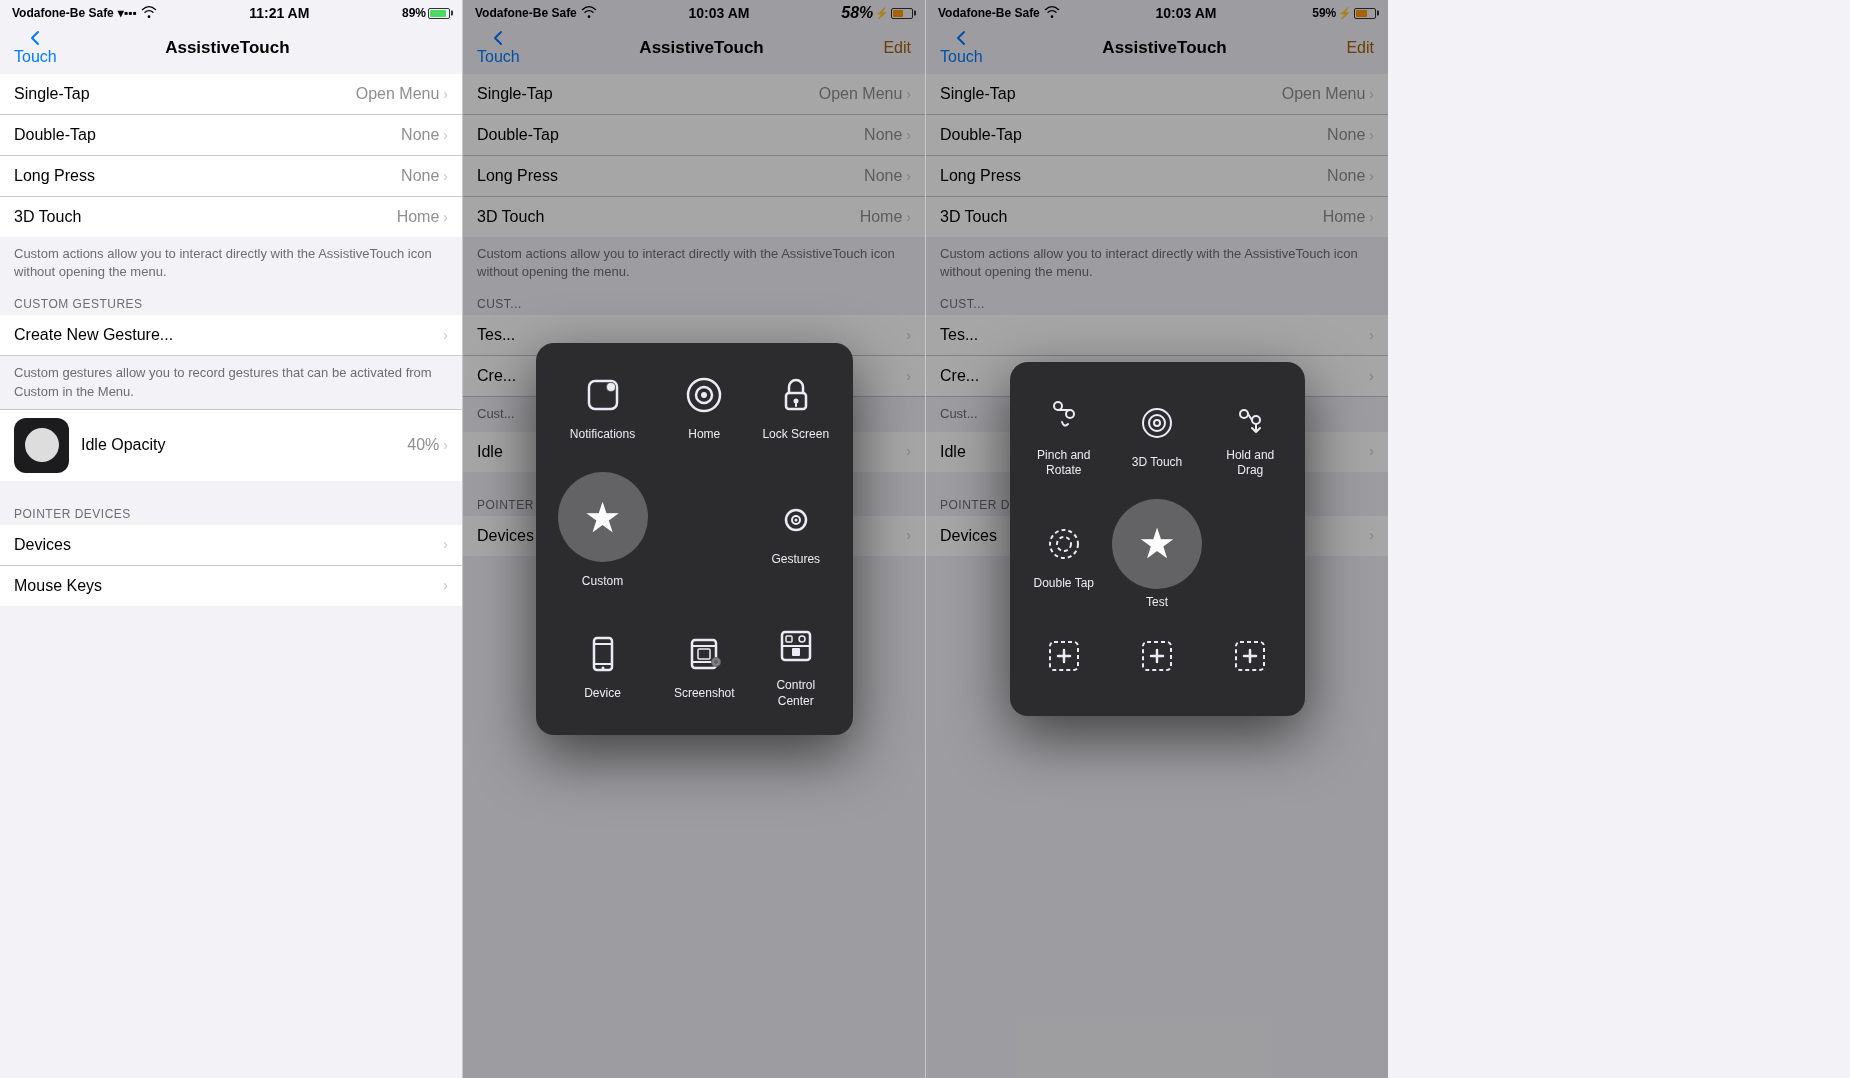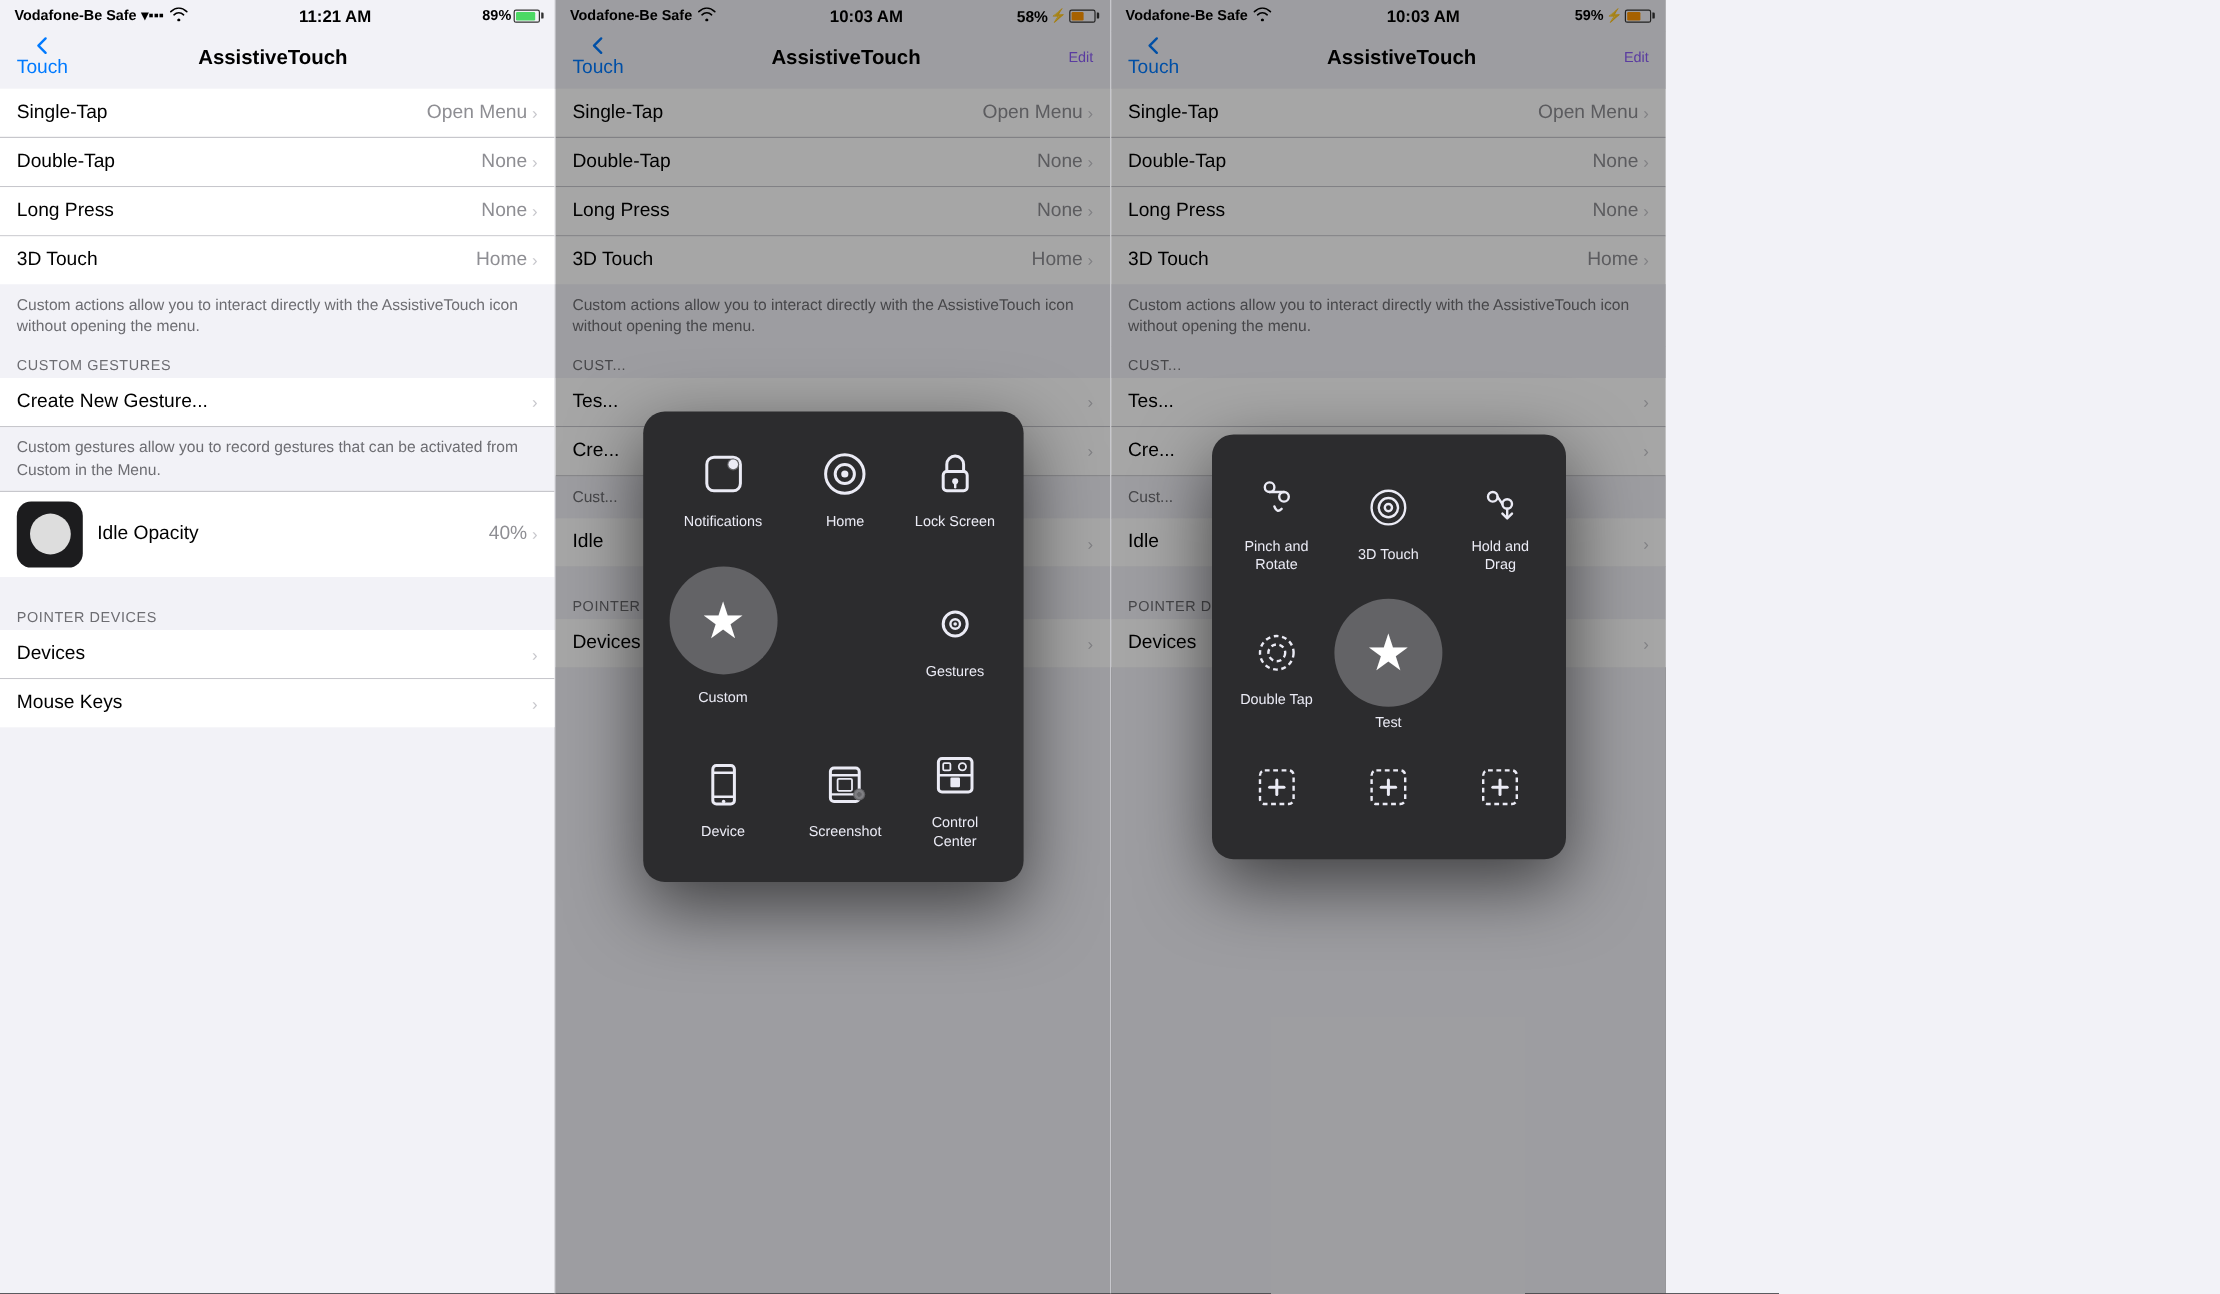--- a/index.html
+++ b/index.html
@@ -69,34 +69,34 @@
       gap: 2px;
       flex-direction: column;
     }
     .nav-back svg { width: 10px; height: 16px; }
     .nav-title {
       font-size: 17px;
       font-weight: 600;
       color: #000;
     }
     .nav-edit {
-      color: #8b5cf6;
-      font-size: 12px;
+      color: #a16207;
+      font-size: 16px;
     }
     .nav-spacer { width: 50px; }
 
     
     .settings-section {
       background: #fff;
       margin-bottom: 0;
     }
     .settings-row {
       display: flex;
       justify-content: space-between;
-      align-items: flex-end;
+      align-items: flex-start;
       padding: 11px 14px;
       border-bottom: 0.5px solid #c7c7cc;
       background: #fff;
     }
     .settings-row:last-child { border-bottom: none; }
     .row-label { font-size: 16px; color: #000; }
     .row-value {
       display: flex; align-items: center; gap: 4px;
       color: #8e8e93; font-size: 16px;
     }
@@ -310,21 +310,21 @@
       <span>
         <svg width="16" height="12" viewBox="0 0 24 18" fill="none">
           <path d="M12 14a2 2 0 1 1 0 4 2 2 0 0 1 0-4z" fill="#000"></path>
           <path d="M6 9.5C7.8 7.8 10 7 12 7s4.2.8 6 2.5" stroke="#000" stroke-width="2" fill="none" stroke-linecap="round"></path>
           <path d="M2 5.5C5 2.8 8.4 1 12 1s7 1.8 10 4.5" stroke="#000" stroke-width="2" fill="none" stroke-linecap="round"></path>
         </svg>
       </span>
     </div>
     <span style="font-size:14px;font-weight:600;">10:03 AM</span>
     <div class="status-right battery-box">
-      <span style="font-size:13px;">58%</span>
+      <span style="font-size:16px;font-style:italic;">58%</span>
       <span style="font-size:11px;">⚡</span>
       <div class="battery-icon">
         <div class="battery-fill medium" style="width:58%;"></div>
       </div>
     </div>
   </div>
 
   <div class="nav-bar">
     <div class="nav-back">
       <svg viewBox="0 0 10 16" fill="none">

